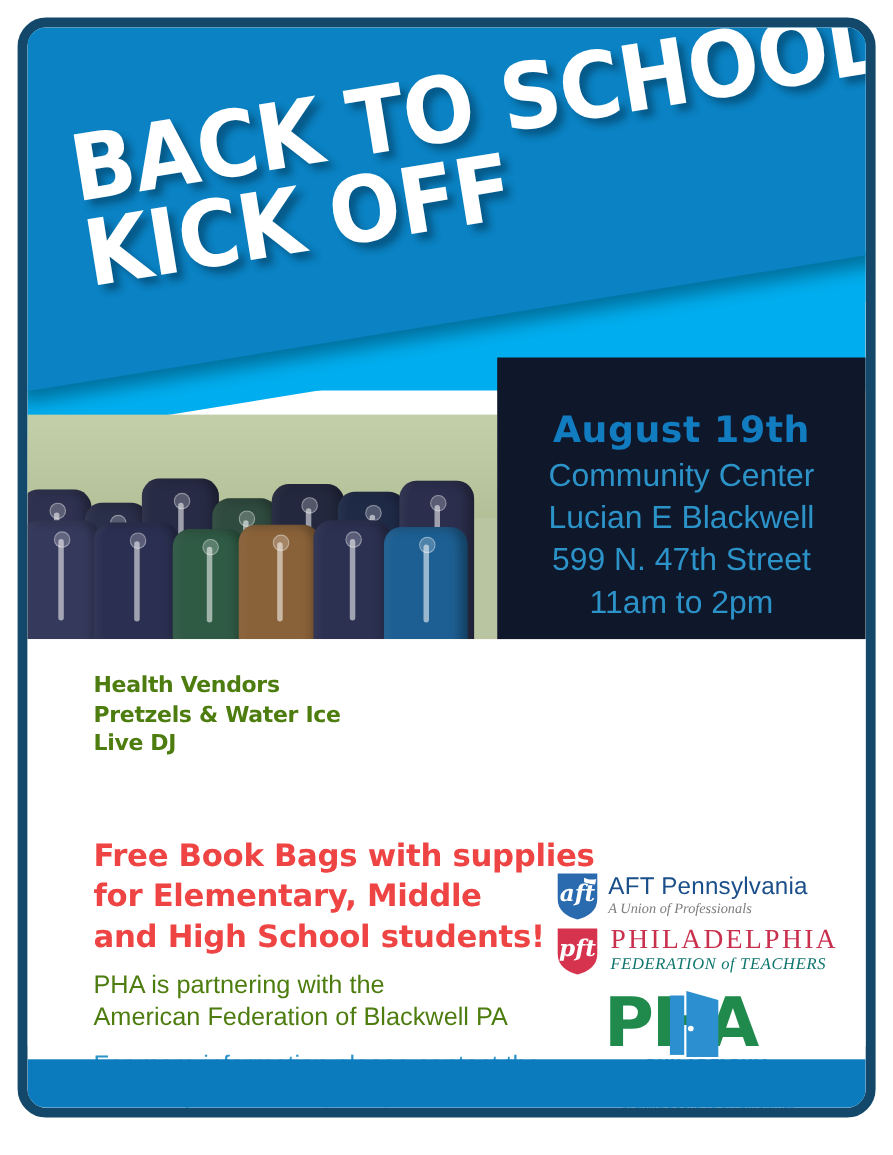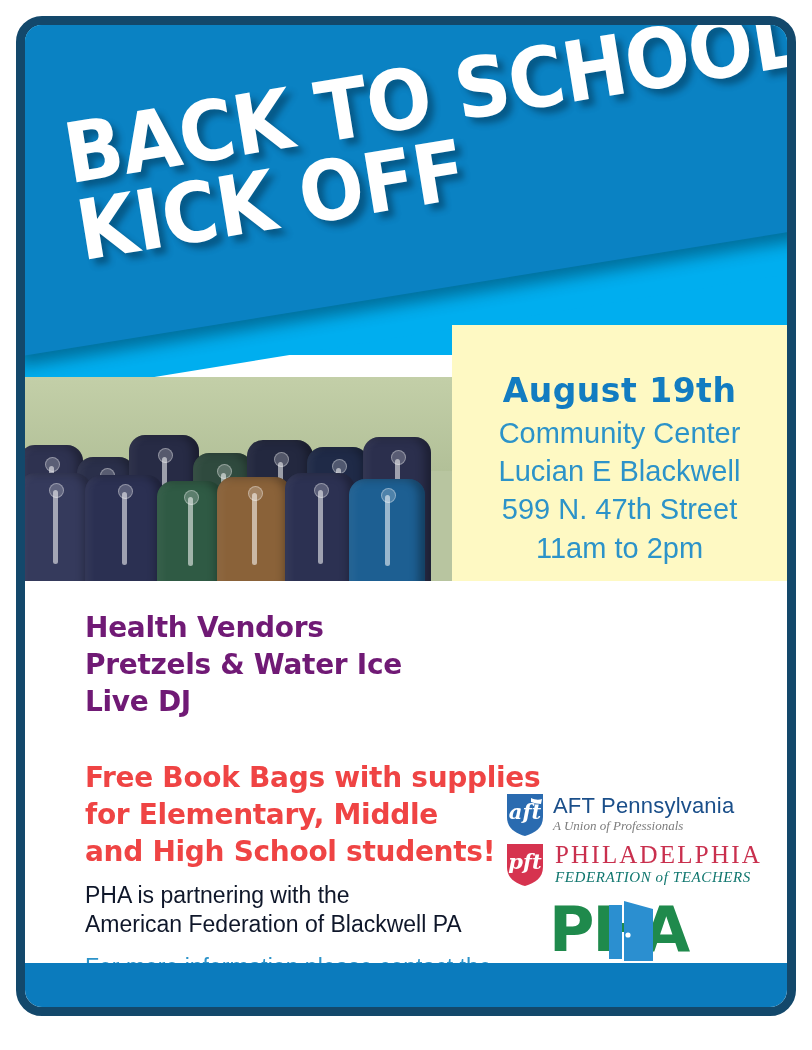--- a/index.html
+++ b/index.html
@@ -147,21 +147,21 @@
     border: 1px solid rgba(255,255,255,0.35);
   }
 
   
   .info {
     position: absolute;
     left: 427px;
     top: 300px;
     width: 335px;
     height: 256px;
-    background: #fef9c3;
+    background: #0f172a;
     z-index: 3;
     display: flex;
     flex-direction: column;
     align-items: center;
     justify-content: flex-end;
     padding-bottom: 14px;
     box-sizing: border-box;
   }
   .info-date {
     color: #127cc1;
@@ -190,46 +190,46 @@
     background: #ffffff;
   }
 
   .feature-list {
     position: absolute;
     left: 60px;
     top: 28px;
   }
   .feature-list li {
     list-style: none;
-    color: #701a75;
+    color: #4d7c0f;
+    font-family: "DejaVu Sans", sans-serif;
+    font-weight: bold;
+    font-size: 20px;
+    line-height: 1.33;
+    letter-spacing: -0.3px;
+  }
+  ul { margin: 0; padding: 0; }
+
+  .bookbags {
+    position: absolute;
+    left: 60px;
+    top: 178px;
+    color: #ef4444;
     font-family: "DejaVu Sans", sans-serif;
     font-weight: bold;
     font-size: 28px;
     line-height: 1.33;
     letter-spacing: -0.3px;
   }
-  ul { margin: 0; padding: 0; }
-
-  .bookbags {
-    position: absolute;
-    left: 60px;
-    top: 178px;
-    color: #ef4444;
-    font-family: "DejaVu Sans", sans-serif;
-    font-weight: bold;
-    font-size: 28px;
-    line-height: 1.33;
-    letter-spacing: -0.3px;
-  }
 
   .partner-text {
     position: absolute;
     left: 60px;
     top: 300px;
-    color: #0f172a;
+    color: #4d7c0f;
     font-family: "Liberation Sans", sans-serif;
     font-weight: 300;
     font-size: 23px;
     line-height: 1.28;
   }
   .contact-text {
     position: absolute;
     left: 60px;
     top: 372px;
     color: #2c93c9;

